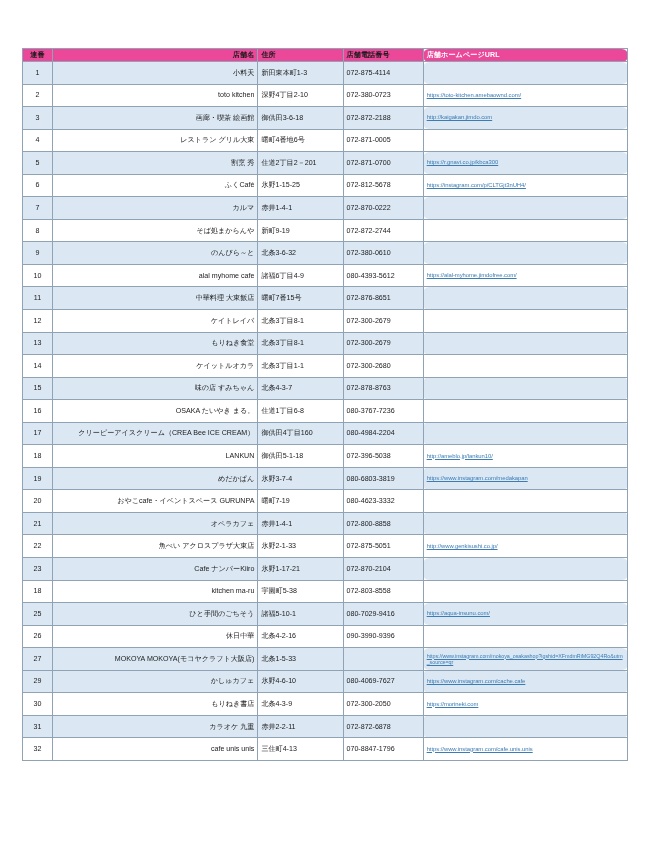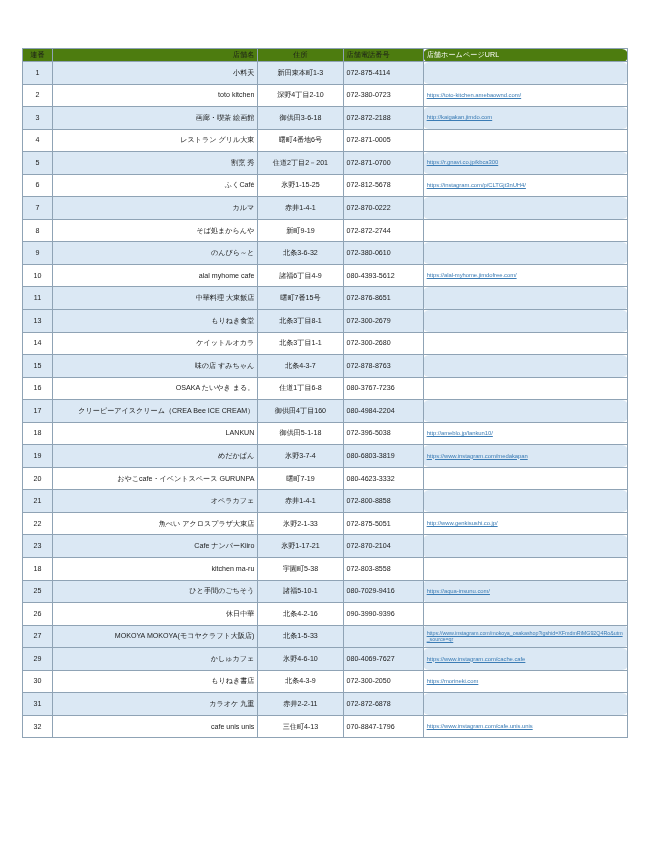--- a/index.html
+++ b/index.html
@@ -31,35 +31,35 @@
   table.store-table td {
     border: 1px solid #8fa3b5;
     padding: 0 3px;
     font-size: 7.1px;
     line-height: 1.15;
     vertical-align: middle;
     overflow: hidden;
     white-space: nowrap;
   }
   thead th {
-    background: #4d7c0f;
+    background: #ec4899;
     color: #ffffff;
-    font-weight: normal;
+    font-weight: bold;
     text-align: center;
     height: 13px;
     font-size: 6.2px;
     letter-spacing: 0.1px;
   }
   tbody tr { height: 22.55px; }
   tbody tr.alt td { background: #dbe8f4; }
   tbody tr td { background: #ffffff; }
 
   .c-no   { width: 30px;  text-align: center; color: #1a1a1a; font-size: 8.2px; }
   .c-name { width: 205px; text-align: right;   color: #1a1a1a; font-size: 8.1px; padding-left: 6px; }
-  .c-addr { width: 85px;  text-align: center;   color: #1a1a1a; font-size: 7.3px; padding-left: 4px; }
+  .c-addr { width: 85px;  text-align: left;   color: #1a1a1a; font-size: 7.3px; padding-left: 4px; }
   .c-tel  { width: 80px;  text-align: left;   color: #1a1a1a; font-size: 7.8px; padding-left: 5px; }
   .c-url  { width: 204px; text-align: left;   padding-left: 3px; border-radius: 6px; }
 
   .c-url a {
     color: #3b7cb5;
     text-decoration: underline;
     font-size: 5.9px;
     display: block;
     white-space: normal;
     word-break: break-all;
@@ -164,20 +164,27 @@
               <a href="#">https://alal-myhome.jimdofree.com/</a>
             </td>
           </tr>
           <tr class="alt">
             <td class="c-no">11</td>
             <td class="c-name">中華料理 大東飯店</td>
             <td class="c-addr">曙町7番15号</td>
             <td class="c-tel">072-876-8651</td>
             <td class="c-url"></td>
           </tr>
+          <tr>
+            <td class="c-no">12</td>
+            <td class="c-name">ケイトレイバ</td>
+            <td class="c-addr">北条3丁目8-1</td>
+            <td class="c-tel">072-300-2679</td>
+            <td class="c-url"></td>
+          </tr>
           <tr class="alt">
             <td class="c-no">13</td>
             <td class="c-name">もりねき食堂</td>
             <td class="c-addr">北条3丁目8-1</td>
             <td class="c-tel">072-300-2679</td>
             <td class="c-url"></td>
           </tr>
           <tr>
             <td class="c-no">14</td>
             <td class="c-name">ケイットルオカラ</td>

